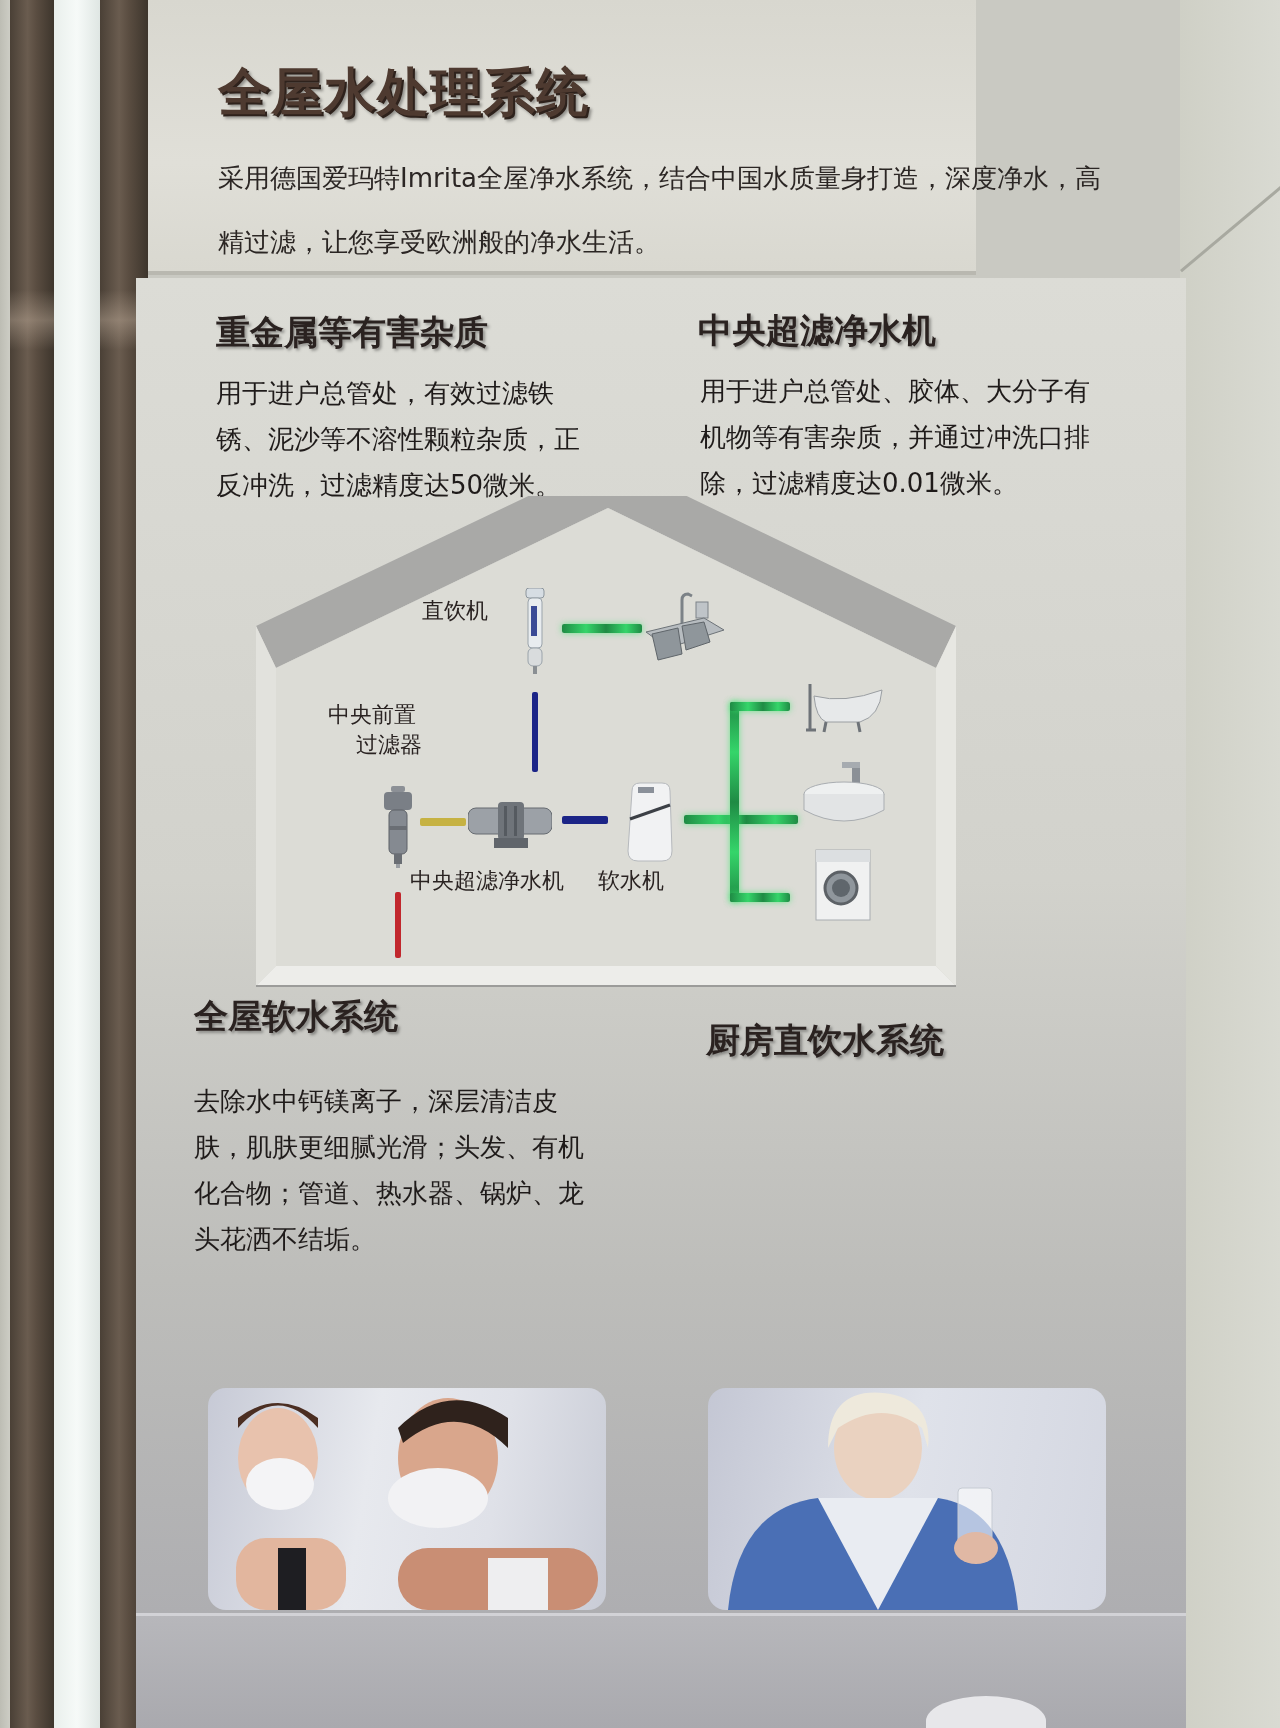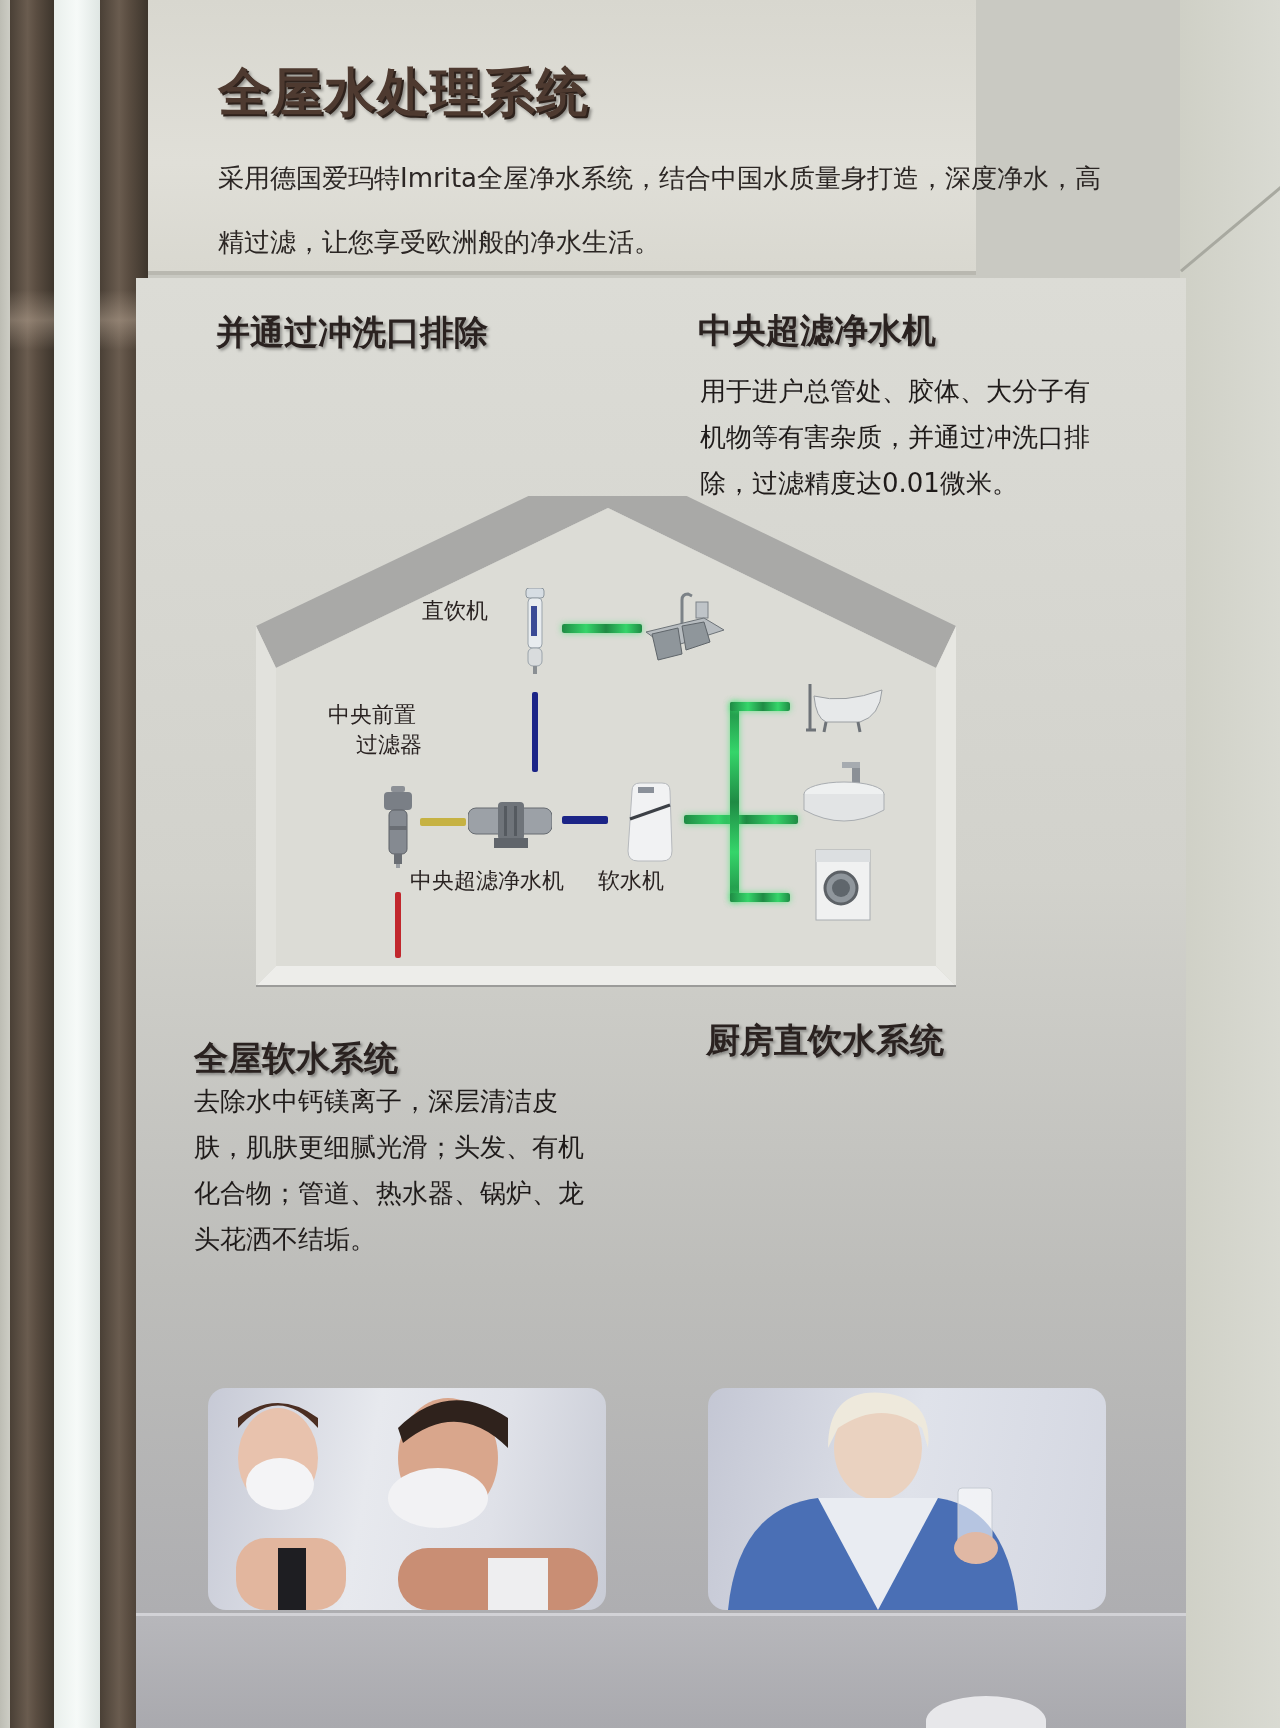--- a/index.html
+++ b/index.html
@@ -65,21 +65,22 @@
     <div class="diag"></div>
   </div>
 
 <div class="top-panel">
   <div class="main-title">全屋水处理系统</div>
   <div class="intro">采用德国爱玛特Imrita全屋净水系统，结合中国水质量身打造，深度净水，高精过滤，让您享受欧洲般的净水生活。</div>
 </div>
 
 <div class="main-panel">
 
-  <div class="section-title" style="left:80px; top:32px;">并通过冲洗口排除</div>
+  <div class="section-title" style="left:80px; top:32px;">重金属等有害杂质</div>
+  <div class="section-body" style="left:80px; top:92px; width:380px;">用于进户总管处，有效过滤铁锈、泥沙等不溶性颗粒杂质，正反冲洗，过滤精度达50微米。</div>
 
   <div class="section-title" style="left:562px; top:30px;">中央超滤净水机</div>
   <div class="section-body" style="left:564px; top:90px; width:400px;">用于进户总管处、胶体、大分子有机物等有害杂质，并通过冲洗口排除，过滤精度达0.01微米。</div>
 
   <div class="house">
     <svg width="800" height="560" viewBox="0 0 800 560">
 
       <polygon points="20,130 372,-38 720,130 700,172 372,12 40,172" fill="#a9a9a7"></polygon>
       <polygon points="40,172 372,12 700,172 690,182 372,30 50,182" fill="#bdbdba"></polygon>
 
@@ -164,21 +165,21 @@
     <div class="bar yellow" style="left:184px; top:322px; width:46px; height:8px;"></div>
     <div class="bar blue" style="left:296px; top:196px; width:6px; height:80px;"></div>
     <div class="bar blue" style="left:326px; top:320px; width:46px; height:8px;"></div>
     <div class="bar green" style="left:326px; top:128px; width:80px; height:9px;"></div>
     <div class="bar green" style="left:448px; top:319px; width:114px; height:9px;"></div>
     <div class="bar green v" style="left:494px; top:206px; width:9px; height:200px;"></div>
     <div class="bar green" style="left:494px; top:206px; width:60px; height:9px;"></div>
     <div class="bar green" style="left:494px; top:397px; width:60px; height:9px;"></div>
   </div>
 
-  <div class="section-title" style="left:58px; top:758px;">全屋软水系统</div>
+  <div class="section-title" style="left:58px; top:716px;">全屋软水系统</div>
   <div class="section-body" style="left:58px; top:800px; width:400px;">去除水中钙镁离子，深层清洁皮肤，肌肤更细腻光滑；头发、有机化合物；管道、热水器、锅炉、龙头花洒不结垢。</div>
 
   <div class="section-title" style="left:570px; top:740px;">厨房直饮水系统</div>
 
   <div class="photo p1" style="left:72px; top:1110px;">
     <svg width="398" height="222" viewBox="0 0 398 222">
       <ellipse cx="70" cy="70" rx="40" ry="50" fill="#e8c2ad"></ellipse>
       <path d="M30 40 Q70 -5 110 40 L110 30 Q70 0 30 30 Z" fill="#4b2e22"></path>
       <ellipse cx="72" cy="96" rx="34" ry="26" fill="#f4f4f6"></ellipse>
       <rect x="28" y="150" width="110" height="72" rx="30" fill="#e2b69e"></rect>

